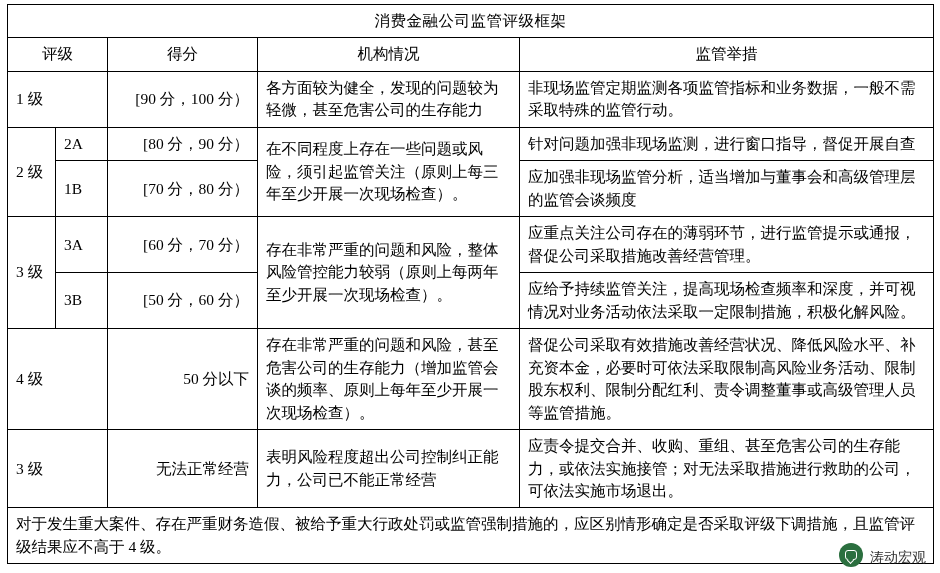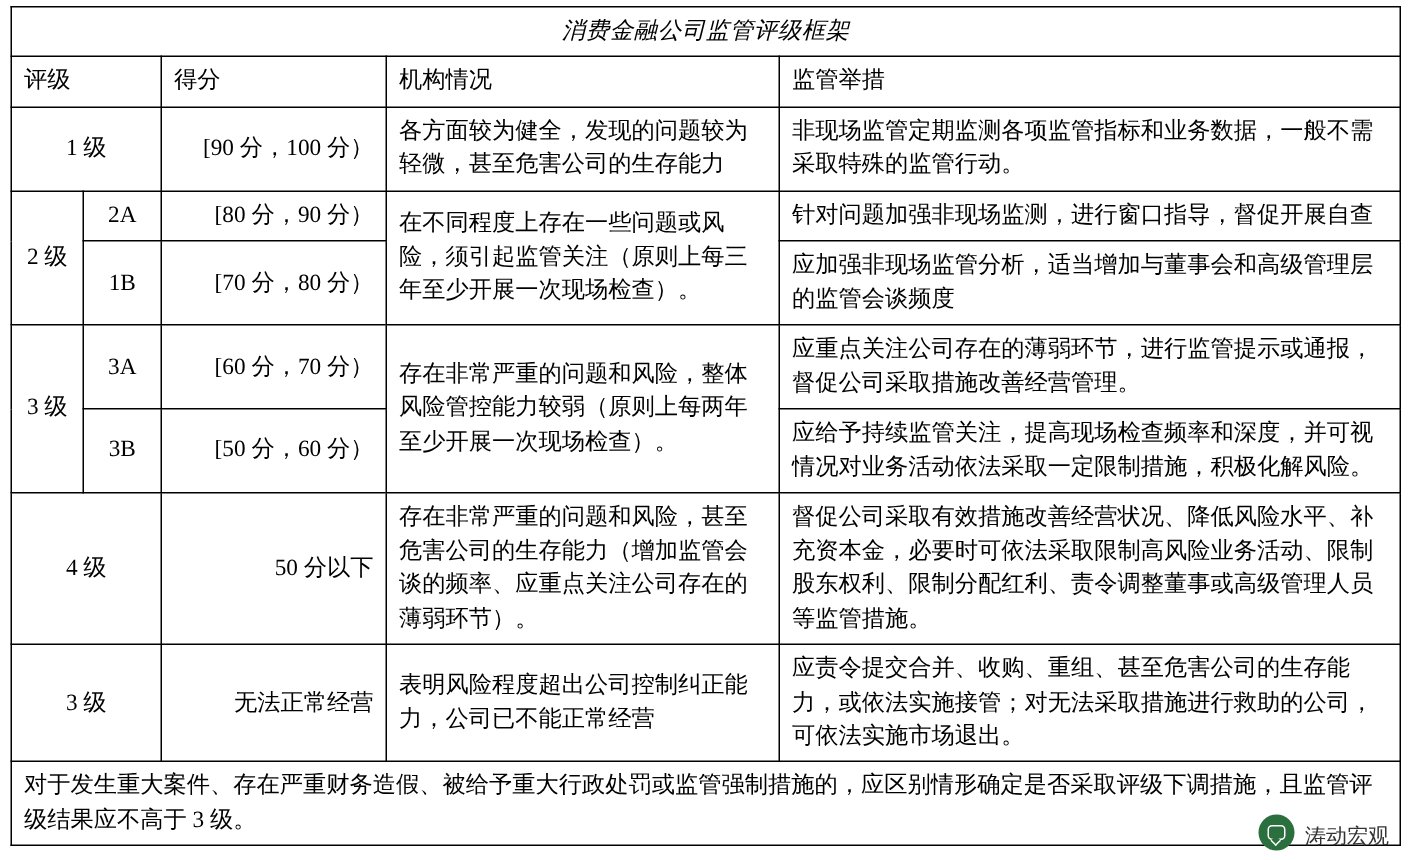--- a/index.html
+++ b/index.html
@@ -34,35 +34,35 @@
     font-size: 15.5px;
     line-height: 1.45;
     font-weight: normal;
   }
   .title-cell {
     text-align: center;
     font-weight: bold;
     font-size: 16.5px;
     padding: 4px 0 5px 0;
     letter-spacing: 0.5px;
-    font-style: italic;
   }
   .hdr {
+    text-align: center;
     font-weight: bold;
     font-size: 16px;
     padding: 6px 0;
   }
   .lvl {
-    text-align: center;
+    text-align: left;
     font-size: 15.5px;
     padding: 4px 2px;
     margin-top: 38px;
   }
   .lvl-narrow {
-    text-align: center;
+    text-align: left;
     font-size: 15.5px;
     padding: 4px 2px;
     margin-top: 31px;
   }
   .score {
     text-align: right;
     font-size: 15.5px;
   }
   .desc {
     text-align: left;
@@ -173,33 +173,33 @@
       </tr>
       <tr>
         <td class="lvl-narrow">3B</td>
         <td class="score">[50 分，60 分）</td>
         <td class="desc">应给予持续监管关注，提高现场检查频率和深度，并可视情况对业务活动依法采取一定限制措施，积极化解风险。</td>
       </tr>
 
       <tr>
         <td class="lvl" colspan="2">4 级</td>
         <td class="score">50 分以下</td>
-        <td class="desc">存在非常严重的问题和风险，甚至危害公司的生存能力（增加监管会谈的频率、应重点关注公司存在的薄弱环节）。</td>
+        <td class="desc">存在非常严重的问题和风险，甚至危害公司的生存能力（增加监管会谈的频率、原则上每年至少开展一次现场检查）。</td>
         <td class="desc">督促公司采取有效措施改善经营状况、降低风险水平、补充资本金，必要时可依法采取限制高风险业务活动、限制股东权利、限制分配红利、责令调整董事或高级管理人员等监管措施。</td>
       </tr>
 
       <tr>
         <td class="lvl" colspan="2">3 级</td>
         <td class="score">无法正常经营</td>
         <td class="desc">表明风险程度超出公司控制纠正能力，公司已不能正常经营</td>
         <td class="desc">应责令提交合并、收购、重组、甚至危害公司的生存能力，或依法实施接管；对无法采取措施进行救助的公司，可依法实施市场退出。</td>
       </tr>
 
       <tr>
-        <td class="note-cell" colspan="5">对于发生重大案件、存在严重财务造假、被给予重大行政处罚或监管强制措施的，应区别情形确定是否采取评级下调措施，且监管评级结果应不高于 3 级。</td>
+        <td class="note-cell" colspan="5">对于发生重大案件、存在严重财务造假、被给予重大行政处罚或监管强制措施的，应区别情形确定是否采取评级下调措施，且监管评级结果应不高于 4 级。</td>
       </tr>
     </tbody>
   </table>
 
   <div class="wm">
     <span class="wm-logo"></span>
     <span class="wm-text">涛动宏观</span>
   </div>
 
 </div>

